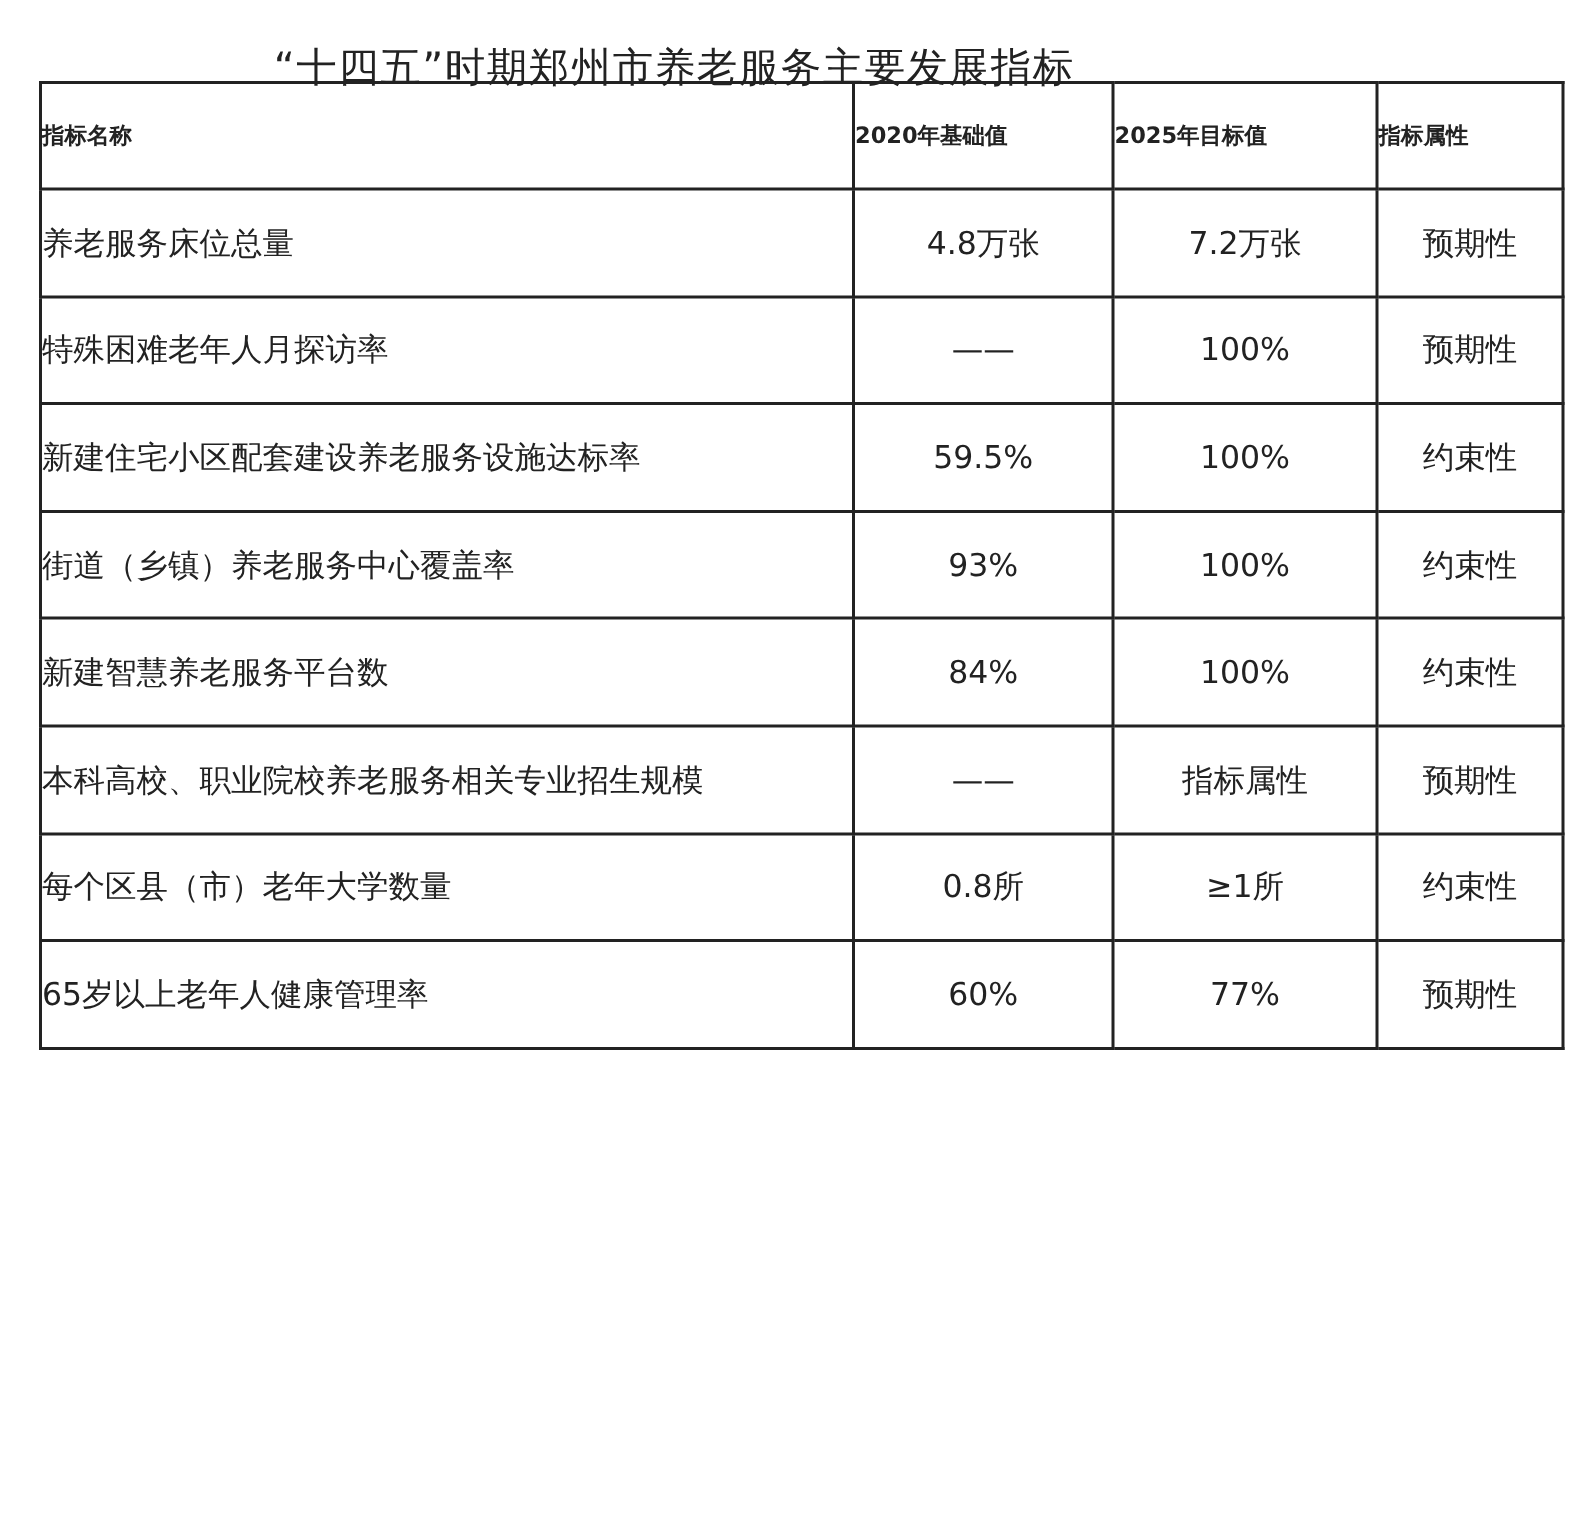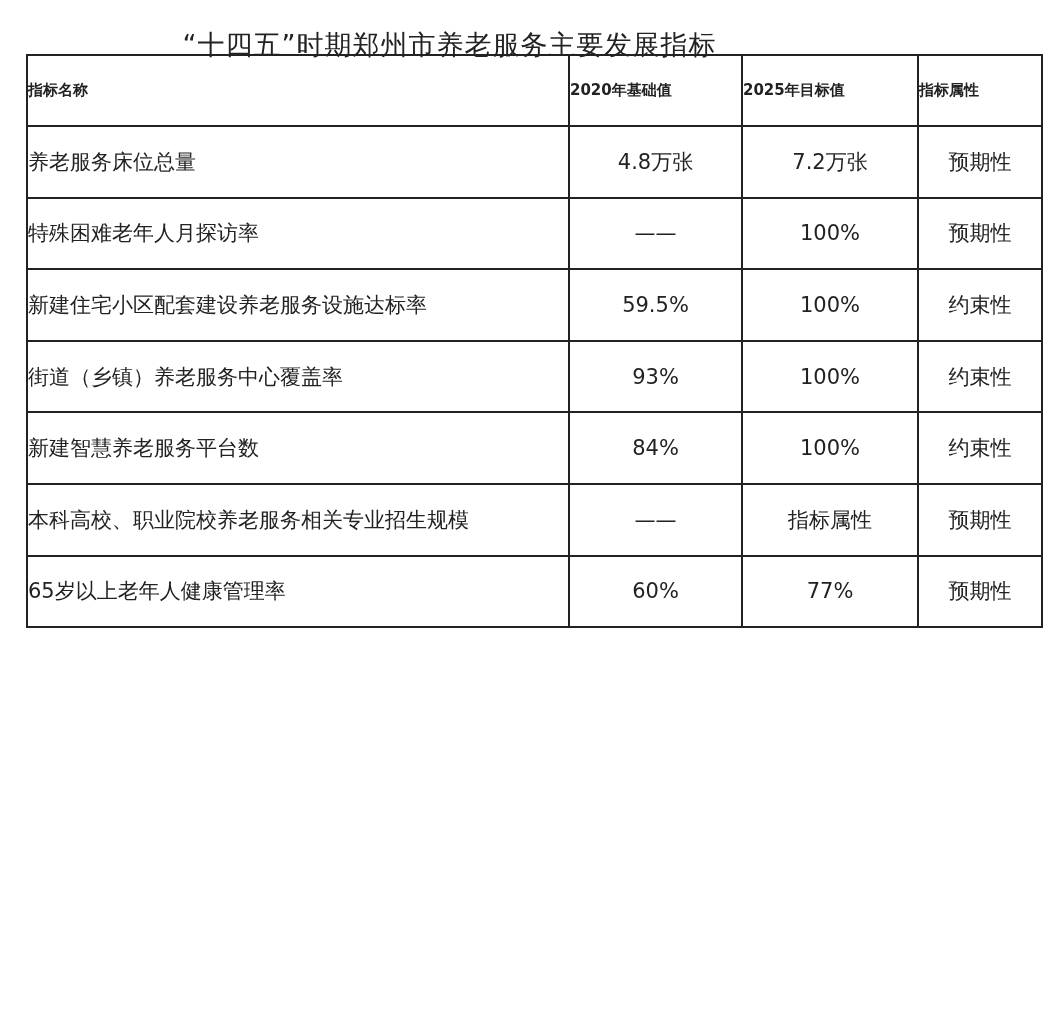--- a/index.html
+++ b/index.html
@@ -67,19 +67,25 @@
       <td class="c">100%</td>
       <td class="c">约束性</td>
     </tr>
     <tr>
       <td class="name">本科高校、职业院校养老服务相关专业招生规模</td>
       <td class="c">——</td>
       <td class="c">指标属性</td>
       <td class="c">预期性</td>
     </tr>
     <tr>
+      <td class="name">每个区县（市）老年大学数量</td>
+      <td class="c">0.8所</td>
+      <td class="c">≥1所</td>
+      <td class="c">约束性</td>
+    </tr>
+    <tr>
       <td class="name">65岁以上老年人健康管理率</td>
       <td class="c">60%</td>
       <td class="c">77%</td>
       <td class="c">预期性</td>
     </tr>
   </tbody>
 </table>
 
 </body></html>

